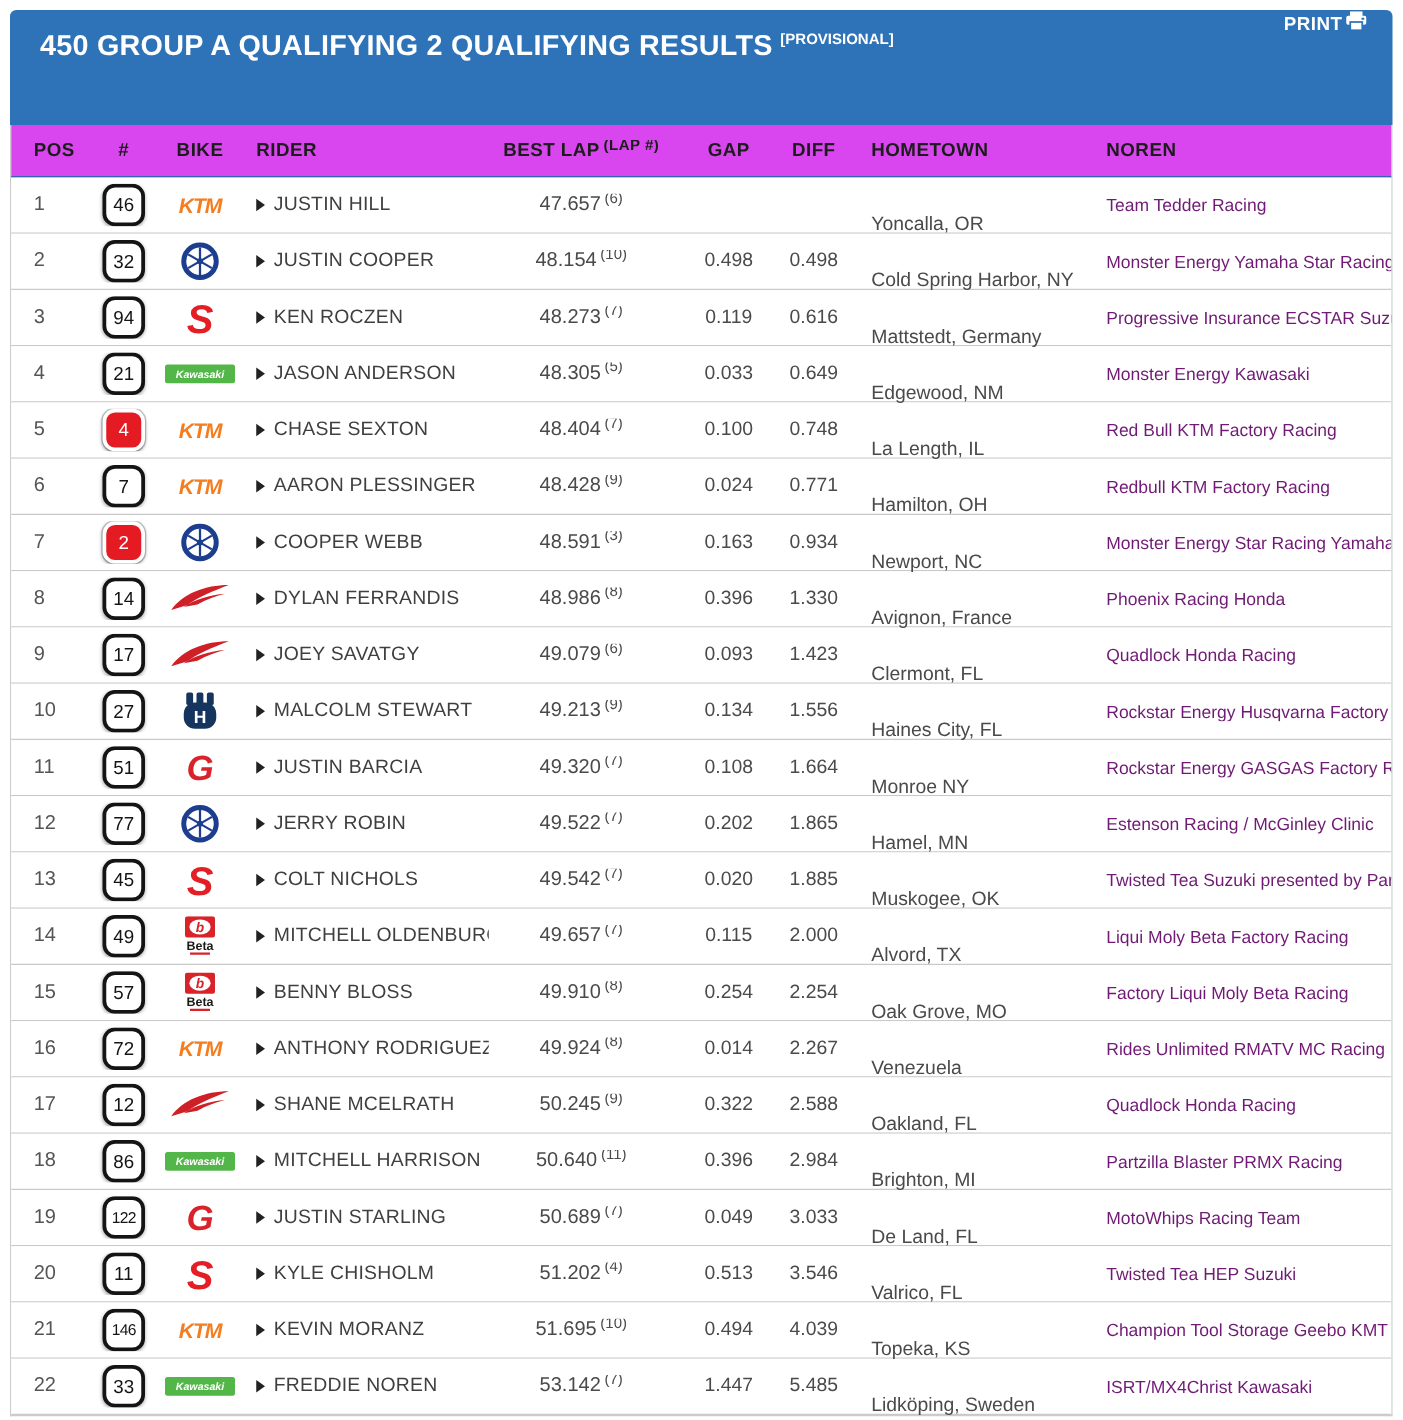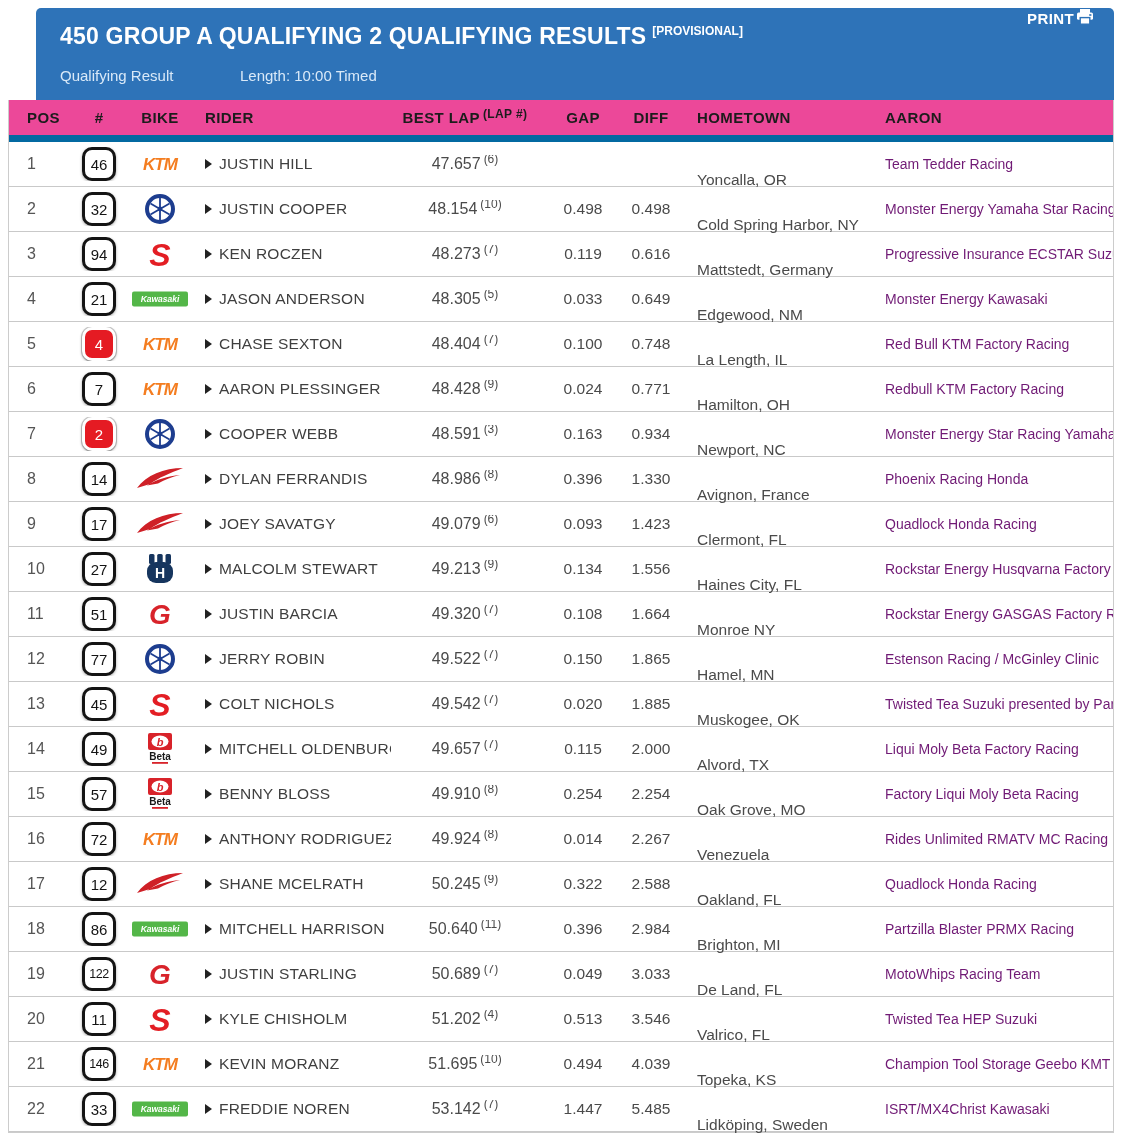--- a/index.html
+++ b/index.html
@@ -2,40 +2,40 @@
 <html><head>
 <meta charset="utf-8">
 <style>
   * { margin:0; padding:0; box-sizing:border-box; }
   html,body { background:#fff; font-family:"Liberation Sans","DejaVu Sans",sans-serif; }
   body { width:1122px; height:1136px; padding:8px; }
 
   
   .top-bar{
     background:#2e73b8; color:#fff; height:92px;
-    border-radius:5px 5px 0 0; padding:15px 22px 0 24px; position:relative;margin-left:28px;
+    border-radius:5px 5px 0 0; padding:15px 22px 0 24px; position:relative;
   }
   .title-line{ display:flex; align-items:flex-start; }
   .main-title{ font-size:23px; font-weight:800; letter-spacing:.2px; }
   .provisional{ font-size:12px; font-weight:700; margin-left:6px; margin-top:1px; }
   .print-btn{
     position:absolute; top:1px; right:20px; display:flex; align-items:center; gap:2px;
     color:#fff; font-weight:800; font-size:15px; letter-spacing:.4px; cursor:pointer;
   }
   .sub-line{ display:flex; margin-top:17px; font-size:15px; color:#d9e9f8; }
   .sub-left{ width:180px; }
 
   
   .results-table{ border:1px solid #ccc; border-top:none; }
   .grid-row{
     display:grid;
     grid-template-columns:62px 56px 66px 198px 156px 72px 64px 196px 1fr;
     align-items:center;
   }
-  .head-row{ height:42px; background:#ec4899; border-bottom:7px solid #0369a1; }
+  .head-row{ height:42px; background:#d946ef; border-bottom:1px solid #0369a1; }
   .head-row .cell{ font-weight:800; font-size:15px; color:#1c1c1c; letter-spacing:.4px; }
   .lap-hdr-sup{ font-size:12px; position:relative; top:-5px; margin-left:3px; font-weight:800; }
 
   .data-row{ height:45px; border-bottom:1px solid #c9c9c9; background:#fff; }
   .data-row:last-child{ border-bottom:1px solid #c9c9c9; }
 
   .cell{ overflow:hidden; white-space:nowrap; }
   .c-pos{ padding-left:18px; color:#555; font-size:16px; }
   .c-num{ display:flex; justify-content:center; }
   .c-bike{ display:flex; justify-content:center; align-items:center; }
@@ -75,39 +75,35 @@
     <span>PRINT</span>
     <span>
       <svg width="18" height="16" viewBox="0 0 18 16">
         <rect x="4" y="0" width="10" height="4.2" fill="#fff"></rect>
         <rect x="1" y="3.6" width="16" height="7.2" rx="1.6" fill="#fff"></rect>
         <rect x="4.2" y="8.6" width="9.6" height="6.6" fill="#fff" stroke="#2e73b8" stroke-width="1.4"></rect>
         <rect x="13.2" y="5.2" width="2.2" height="1.6" fill="#2e73b8"></rect>
       </svg>
     </span>
   </div>
-  <div class="sub-line">
-    <span class="sub-left">Qualifying Result</span>
-    <span>Length: 10:00 Timed</span>
-  </div>
 </div>
 
 <div class="results-table">
   <div class="grid-row head-row">
     <div class="cell c-pos">POS</div>
     <div class="cell" style="text-align:center">#</div>
     <div class="cell" style="text-align:center">BIKE</div>
     <div class="cell" style="padding-left:12px">RIDER</div>
     <div class="cell c-lap">
       <span>BEST LAP</span><span class="lap-hdr-sup">(LAP #)</span>
     </div>
     <div class="cell" style="text-align:center">GAP</div>
     <div class="cell" style="text-align:center">DIFF</div>
     <div class="cell" style="padding-left:14px">HOMETOWN</div>
-    <div class="cell" style="padding-left:6px">AARON</div>
+    <div class="cell" style="padding-left:6px">NOREN</div>
   </div>
   <div>
   <div class="grid-row data-row">
     <div class="cell c-pos">1</div>
     <div class="cell c-num">
       <div class="plate">46</div>
     </div>
     <div class="cell c-bike">
       <div class="bike-logo">
             <svg width="52" height="20" viewBox="0 0 52 20">
@@ -415,21 +411,21 @@
             </svg>
           </div>
     </div>
     <div class="cell c-rider">
       <span class="tri"></span>
       <span>JERRY ROBIN</span>
     </div>
     <div class="cell c-lap">
       <span>49.522</span><span class="lap-sup">(7)</span>
     </div>
-    <div class="cell c-gap">0.150</div>
+    <div class="cell c-gap">0.202</div>
     <div class="cell c-diff">1.865</div>
     <div class="cell c-home">Hamel, MN</div>
     <div class="cell c-team">Estenson Racing / McGinley Clinic</div>
   </div>
 
   <div class="grid-row data-row">
     <div class="cell c-pos">13</div>
     <div class="cell c-num">
       <div class="plate">45</div>
     </div>

